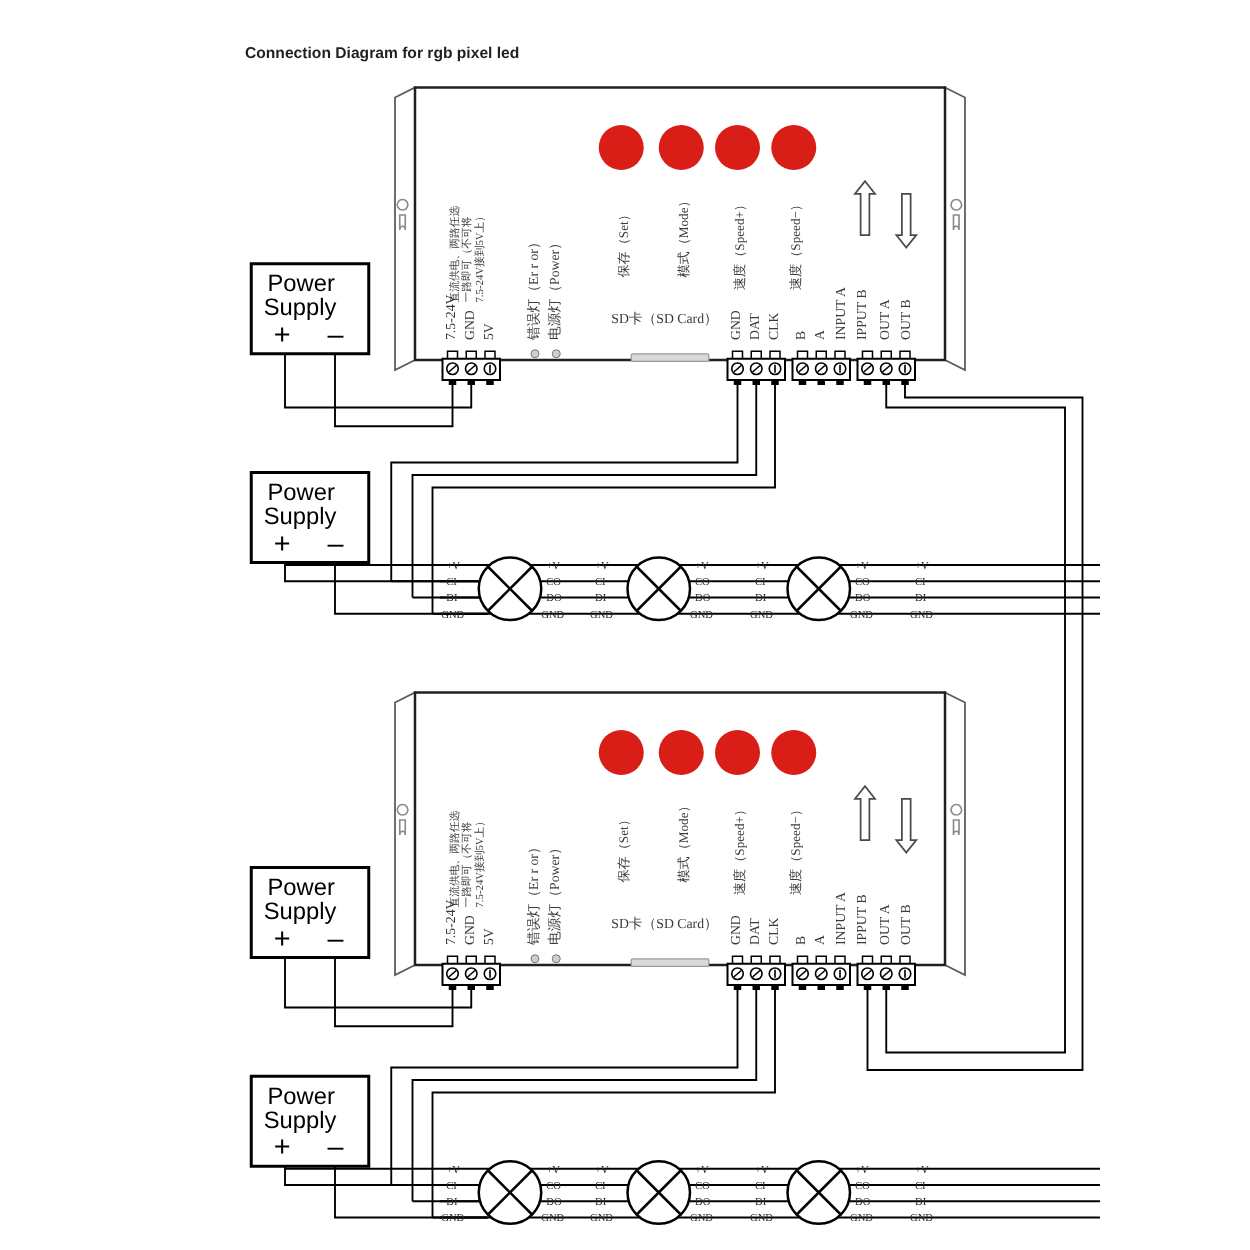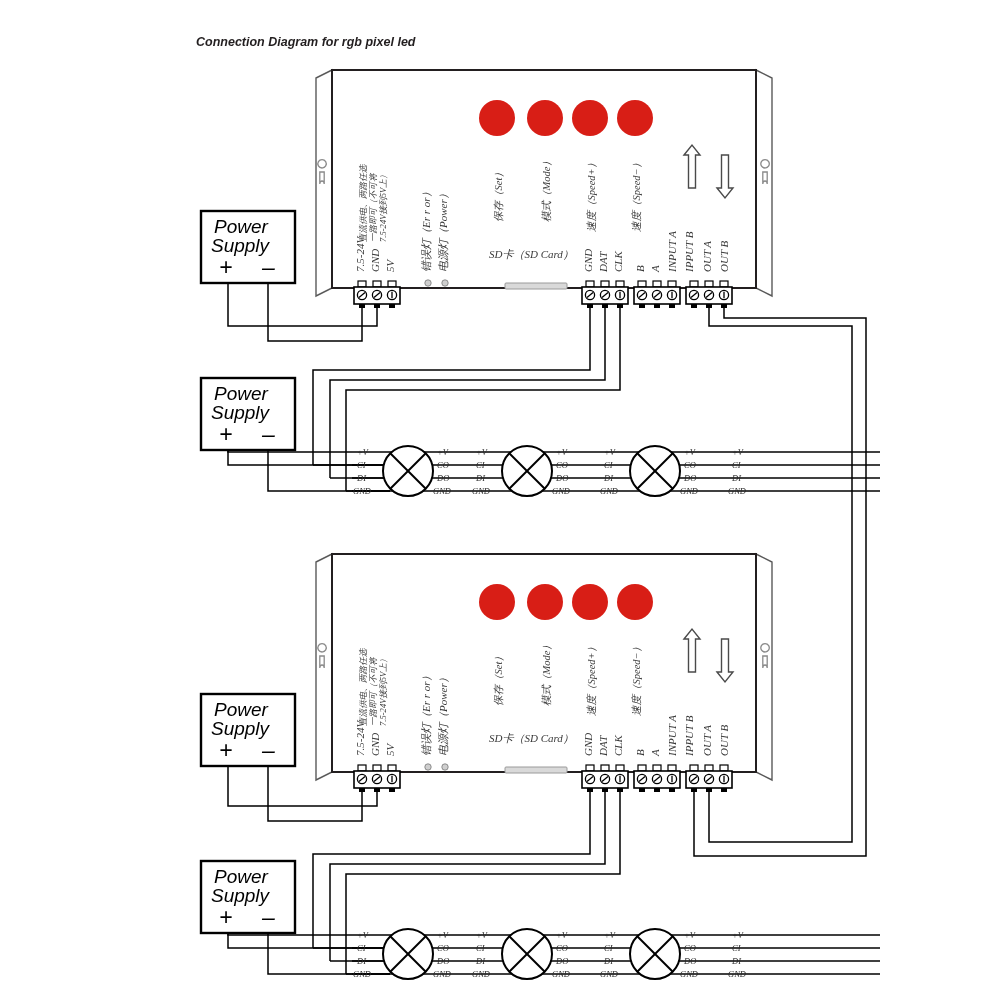--- a/index.html
+++ b/index.html
@@ -1,19 +1,19 @@
 <!DOCTYPE html>
 <html><head>
 <meta charset="utf-8">
 <title>Connection Diagram for rgb pixel led</title>
 <style>
   html,body{margin:0;padding:0;background:#ffffff;}
   body{width:1000px;height:1000px;overflow:hidden;
        font-family:"Liberation Sans","DejaVu Sans",sans-serif;}
-  #stage{position:relative;width:800px;height:1000px;background:#fff;font-style:italic;}
+  #stage{position:relative;width:800px;height:1000px;background:#fff;}
   #diagram{position:absolute;left:0;top:0;width:1000px;height:1000px;}
   .ttl{font-family:"Liberation Sans",sans-serif;font-weight:bold;font-size:12.5px;fill:#231f20;}
   .psb{font-family:"Liberation Sans",sans-serif;font-size:19px;fill:#000;}
   .pssign{font-family:"Liberation Sans",sans-serif;font-size:23px;fill:#000;}
   .vlab{font-family:"Liberation Serif","DejaVu Serif",serif;font-size:11px;fill:#3a3a3a;}
   .vlabsm{font-family:"Liberation Serif","DejaVu Serif",serif;font-size:8.6px;fill:#3a3a3a;}
   .btnlab{font-family:"Liberation Serif","DejaVu Serif",serif;font-size:10.5px;fill:#3a3a3a;}
   .sdlab{font-family:"Liberation Serif","DejaVu Serif",serif;font-size:11px;fill:#3a3a3a;}
   .pixlab{font-family:"Liberation Serif","DejaVu Serif",serif;font-size:8.5px;fill:#2a2a2a;}
   .wire{fill:none;stroke:#000;stroke-width:1.5;}

